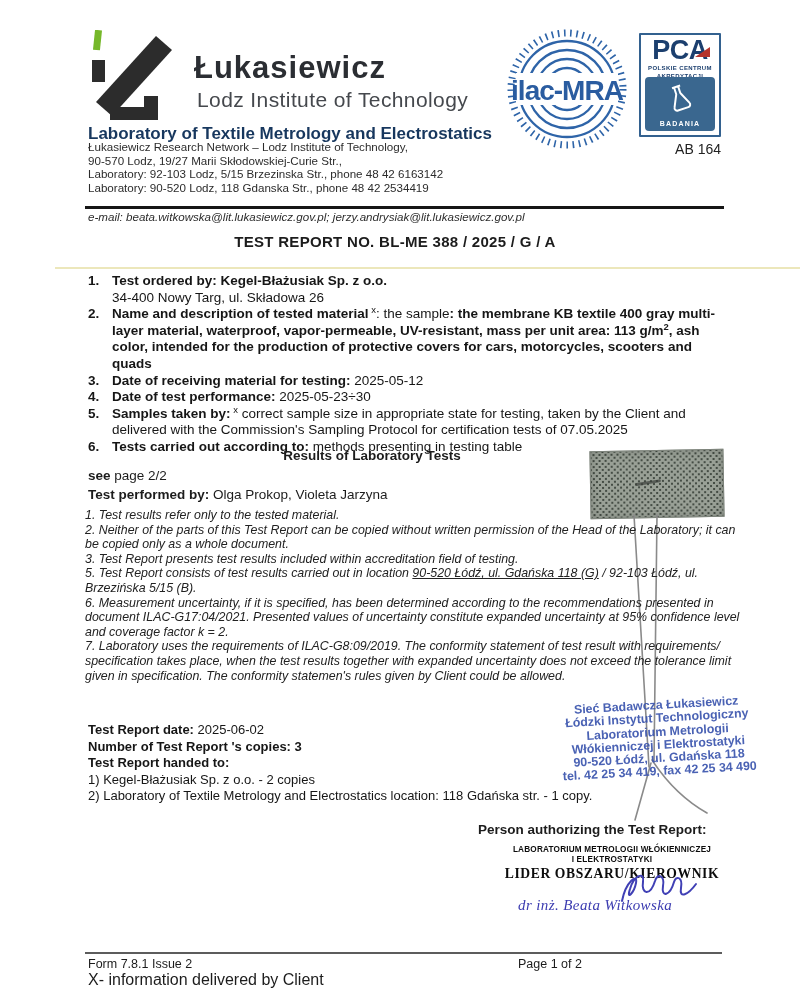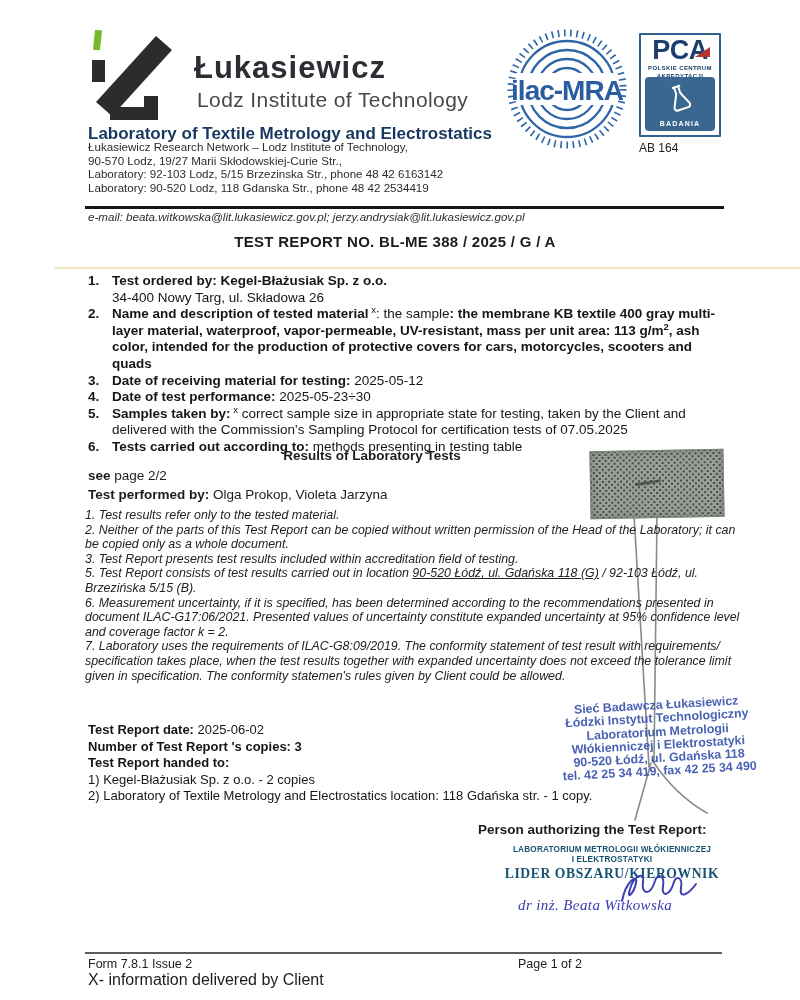--- a/index.html
+++ b/index.html
@@ -22,39 +22,39 @@
   .pca{left:639px;top:33px;width:82px;height:104px;border:2.5px solid #33618f;border-radius:1px;
        background:#fff;box-sizing:border-box;text-align:center;}
   .pca-acronym{font-size:27px;font-weight:800;color:#1c3f6e;line-height:26px;margin-top:2px;letter-spacing:-.5px;position:relative;}
   .pca-red{position:absolute;right:9px;top:12px;width:15px;height:10px;background:#b5342c;
            clip-path:polygon(0 100%,100% 0,100% 100%);}
   .pca-sub{font-size:6px;font-weight:bold;color:#1c3f6e;letter-spacing:.4px;line-height:7.5px;
            text-transform:uppercase;margin-top:2px;}
   .pca-box{position:absolute;left:4px;right:4px;bottom:4px;height:54px;background:#3a678f;border-radius:4px;}
   .pca-badge-label{position:absolute;bottom:4px;width:100%;font-size:7px;font-weight:bold;
            letter-spacing:1.2px;color:#fff;}
-  .ab-number{left:639px;top:141px;width:82px;text-align:left;font-size:12px;color:#222;}
+  .ab-number{left:639px;top:141px;width:82px;text-align:right;font-size:14px;color:#222;}
 
   
   .title{left:0;top:233px;width:790px;text-align:center;font-size:15px;font-weight:bold;letter-spacing:.3px;}
   .yline{left:55px;top:267px;width:745px;height:2px;background:#ece7bb;}
   .items{left:88px;top:273px;width:646px;font-size:13.5px;line-height:16.6px;color:#161616;}
   .item{position:relative;padding-left:24px;}
   .item-num{position:absolute;left:0;font-weight:bold;}
   .results-heading{left:0;top:448px;width:744px;text-align:center;font-size:13.5px;font-weight:bold;}
   .see-page{left:88px;top:468px;font-size:13.5px;}
   .performed-by{left:88px;top:487px;font-size:13.5px;}
   .notes{left:85px;top:508px;width:655px;font-size:12.4px;line-height:14.6px;font-style:italic;color:#222;}
   .report-meta{left:88px;top:722px;font-size:13px;line-height:16.6px;color:#161616;}
 
   
   .stamp1{left:522px;top:699px;width:272px;text-align:center;transform:rotate(-3.2deg);
           color:#3b55ae;font-weight:bold;font-size:12.4px;line-height:13.3px;opacity:.92;}
   .auth-heading{left:478px;top:822px;font-size:13.5px;font-weight:bold;}
-  .stamp2{left:490px;top:845px;width:244px;text-align:center;color:#0c4a6e;opacity:.95;}
+  .stamp2{left:490px;top:845px;width:244px;text-align:center;color:#000000;opacity:.95;}
   .s2-small{font-size:8.2px;font-weight:bold;line-height:9.6px;letter-spacing:.2px;}
   .s2-big{font-size:13.6px;font-family:"Liberation Serif",serif;font-weight:bold;letter-spacing:.6px;margin-top:2px;}
   .signer{left:518px;top:897px;font-family:"Liberation Serif",serif;font-style:italic;
           font-size:15px;color:#3b3bb0;letter-spacing:.4px;}
   .signature-svg{left:618px;top:869px;}
 
   
   .swatch{left:590px;top:450px;width:132px;height:66px;transform:rotate(-1deg);
           background-color:#99a096;border:1px solid #7d837b;
           background-image:radial-gradient(#454d45 1.1px,transparent 1.5px),
@@ -168,21 +168,21 @@
       <path d="M651 763 L635 820"></path>
       <path d="M652 760 Q675 795 707 813"></path>
     </g>
   </svg>
 
   <div class="abs notes">
     <div><span>1.  Test results refer only to the tested material.</span></div>
     <div><span>2.  Neither of the parts of this Test Report can be copied without written permission of the Head of the Laboratory; it can be copied only as a whole document.</span></div>
     <div><span>3.  Test Report presents test results included within accreditation  field of testing.</span></div>
     <div><span>5.  Test Report consists of test results carried out in location </span><span class="u">90-520 Łódź, ul. Gdańska 118 (G)</span><span> / 92-103 Łódź, ul. Brzezińska 5/15 (B).</span></div>
-    <div><span>6.  Measurement uncertainty, if it is specified, has been determined according to the recommendations presented in document ILAC-G17:06/2021. Presented values of uncertainty constitute expanded uncertainty at 95% confidence level  and coverage factor k = 2.</span></div>
+    <div><span>6.  Measurement uncertainty, if it is specified, has been determined according to the recommendations presented in document ILAC-G17:04/2021. Presented values of uncertainty constitute expanded uncertainty at 95% confidence level  and coverage factor k = 2.</span></div>
     <div><span>7.  Laboratory uses the requirements of ILAC-G8:09/2019. The conformity statement of test result with requirements/ specification takes place, when the test results together with expanded uncertainty does not exceed the tolerance limit given in specification. The conformity statemen's rules given by Client could be allowed.</span></div>
   </div>
 
   <div class="abs stamp1">
     <div>Sieć Badawcza Łukasiewicz</div>
     <div>Łódzki Instytut Technologiczny</div>
     <div>Laboratorium Metrologii</div>
     <div>Włókienniczej i Elektrostatyki</div>
     <div>90-520 Łódź, ul. Gdańska 118</div>
     <div>tel. 42 25 34 419, fax 42 25 34 490</div>

